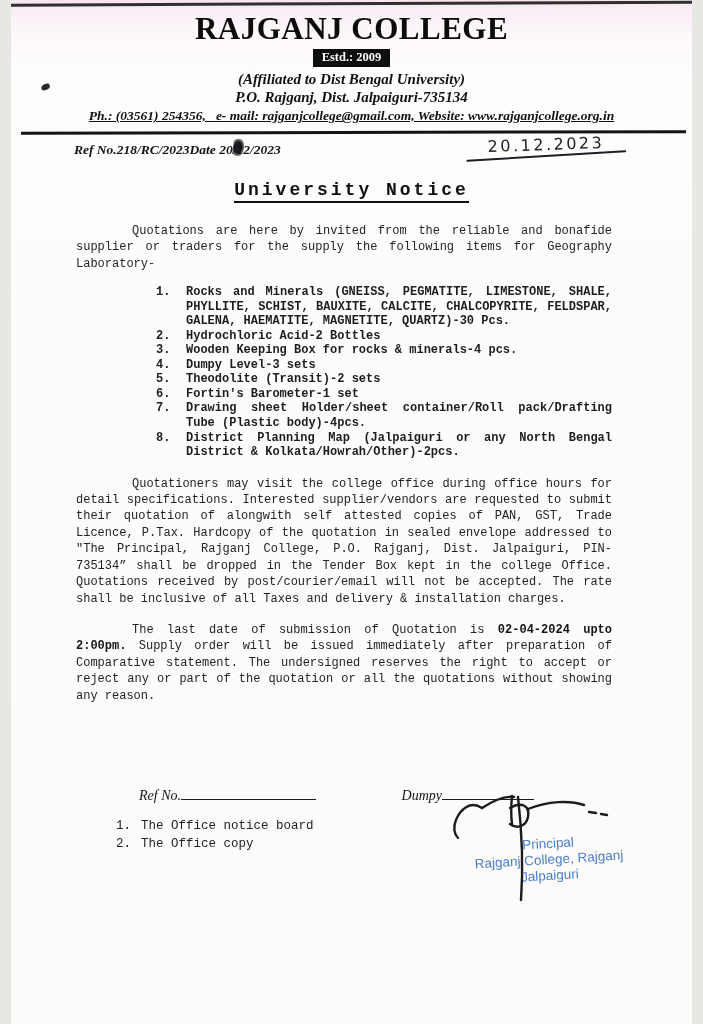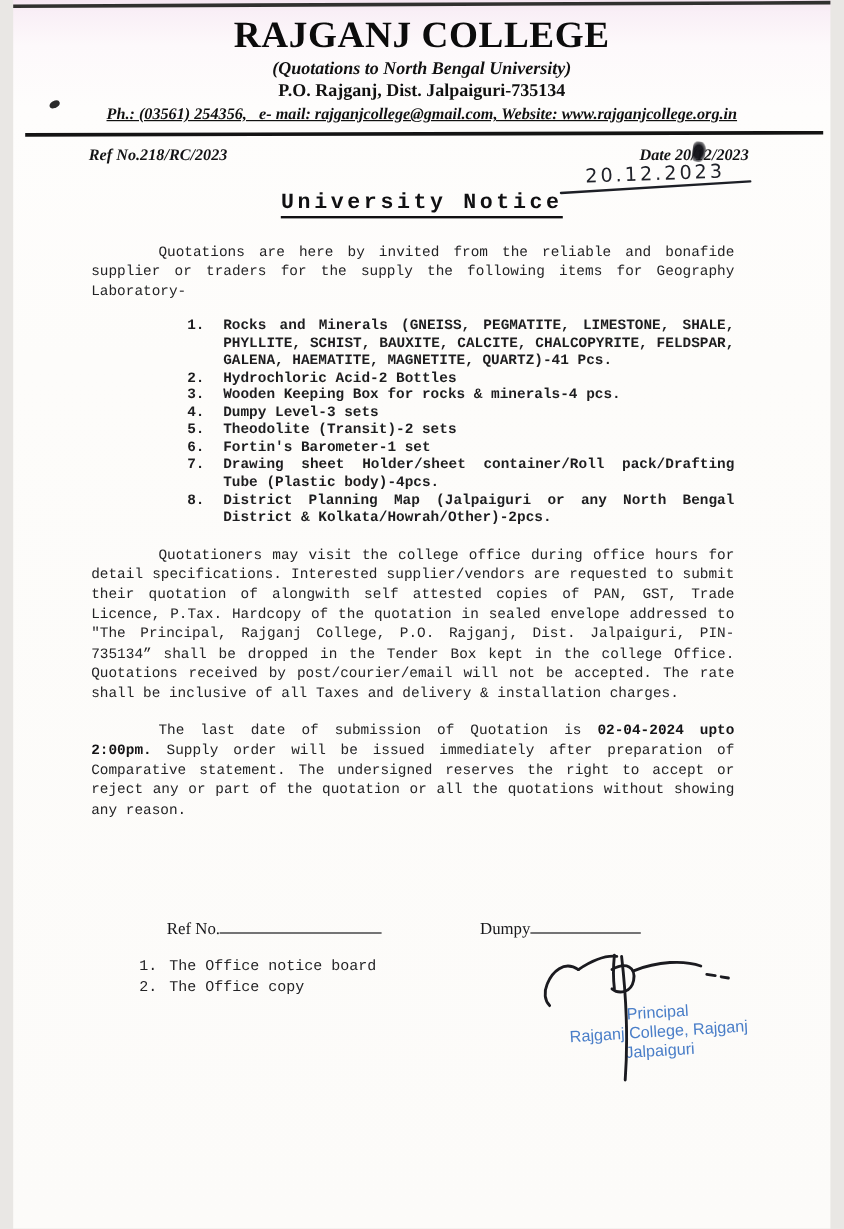--- a/index.html
+++ b/index.html
@@ -22,27 +22,27 @@
   }
 
   
   .header{padding-top:13px;text-align:center;font-family:"Liberation Serif",serif;}
   .college{font-size:31px;font-weight:700;letter-spacing:0.5px;color:#0c0c0c;line-height:1.05;}
   .estd{
     display:inline-block;margin-top:3px;background:#0e0e0e;color:#fbf8f6;
     font-size:12.5px;font-weight:700;padding:1px 9px 2px;line-height:1.2;
   }
   .affil{margin-top:3px;font-size:15px;font-weight:700;font-style:italic;line-height:1.25;color:#111;}
-  .addr{font-size:15px;font-weight:700;line-height:1.25;color:#111;}
+  .addr{font-size:15px;font-weight:700;font-style:italic;line-height:1.25;color:#111;}
   .contact{margin-top:1px;font-size:13.5px;font-weight:700;font-style:italic;color:#111;text-decoration:underline;}
   .rule{height:3px;background:#141414;margin:7px 6px 0 10px;transform:rotate(-0.15deg);}
 
   
   .refrow{
-    display:flex;justify-content:space-between;align-items:flex-start;
+    display:flex;align-items:flex-start;
     padding:8px 68px 0 63px;
     font-family:"Liberation Serif",serif;font-style:italic;font-weight:700;
     font-size:13.5px;color:#141416;
   }
   .month{position:relative;display:inline-block;}
   .month::after{
     content:"";position:absolute;left:-3px;top:-3px;width:11px;height:17px;
     background:radial-gradient(ellipse at 45% 50%, rgba(18,18,24,0.97) 45%, rgba(18,18,24,0.55) 68%, rgba(18,18,24,0) 80%);
     transform:rotate(8deg);
   }
@@ -76,21 +76,21 @@
 
   .items{margin:13px 0 0 80px;}
   .item{display:flex;font-weight:700;font-size:12px;line-height:1.21;color:#1d1d1f;}
   .item .num{flex:none;width:30px;}
   .item .txt{flex:1;text-align:justify;}
 
   
   .refrow2{
     display:flex;justify-content:space-between;align-items:flex-end;
     margin-top:84px;padding:0 78px 0 63px;
-    font-family:"Liberation Serif",serif;
+    font-family:"Liberation Serif",serif;font-style:italic;
     font-size:14px;color:#17171a;
   }
   .blankline{display:inline-block;height:1px;border-bottom:1.6px solid #1c1c1e;vertical-align:baseline;}
   .bl-ref{width:135px;}
   .bl-date{width:92px;}
   .copyline{margin-top:17px;font-size:12.5px;text-indent:0;text-align:left;}
   .copyitems{margin:13px 0 0 40px;}
   .copyitem{display:flex;font-size:12.5px;line-height:1.45;}
   .copyitem .num{flex:none;width:25px;}
 
@@ -106,21 +106,22 @@
 </head>
 <body>
 
 <div class="page">
 
   <div class="topedge"></div>
   <div class="speck"></div>
 
   <div class="header">
     <div class="college">RAJGANJ COLLEGE</div>
-    <div class="affil">(Quotations to North Bengal University)</div>
+    <div><span class="estd">Estd.: 2009</span></div>
+    <div class="affil">(Affiliated to Dist Bengal University)</div>
     <div class="addr">P.O. Rajganj, Dist. Jalpaiguri-735134</div>
     <div class="contact">Ph.: (03561) 254356,&nbsp;&nbsp; e- mail: rajganjcollege@gmail.com, Website: www.rajganjcollege.org.in</div>
   </div>
   <div class="rule"></div>
 
   <div class="refrow">
     <span>Ref No.218/RC/2023</span>
     <span><span>Date 20/</span><span class="month">12</span><span>/2023</span></span>
   </div>
 
@@ -132,21 +133,21 @@
   <div class="title-wrap">
     <span class="title">University Notice</span>
   </div>
 
   <div class="body-col mono">
     <p class="para para1">Quotations are here by invited from the reliable and bonafide supplier or traders for the supply the following items for Geography Laboratory-</p>
 
     <div class="items mono">
       <div class="item">
           <span class="num">1.</span>
-          <span class="txt">Rocks and Minerals (GNEISS, PEGMATITE, LIMESTONE, SHALE, PHYLLITE, SCHIST, BAUXITE, CALCITE, CHALCOPYRITE, FELDSPAR, GALENA, HAEMATITE, MAGNETITE, QUARTZ)-41 Pcs.</span>
+          <span class="txt">Rocks and Minerals (GNEISS, PEGMATITE, LIMESTONE, SHALE, PHYLLITE, SCHIST, BAUXITE, CALCITE, CHALCOPYRITE, FELDSPAR, GALENA, HAEMATITE, MAGNETITE, QUARTZ)-30 Pcs.</span>
         </div>
       <div class="item">
           <span class="num">2.</span>
           <span class="txt">Hydrochloric Acid-2 Bottles</span>
         </div>
       <div class="item">
           <span class="num">3.</span>
           <span class="txt">Wooden Keeping Box for rocks &amp; minerals-4 pcs.</span>
         </div>
       <div class="item">

